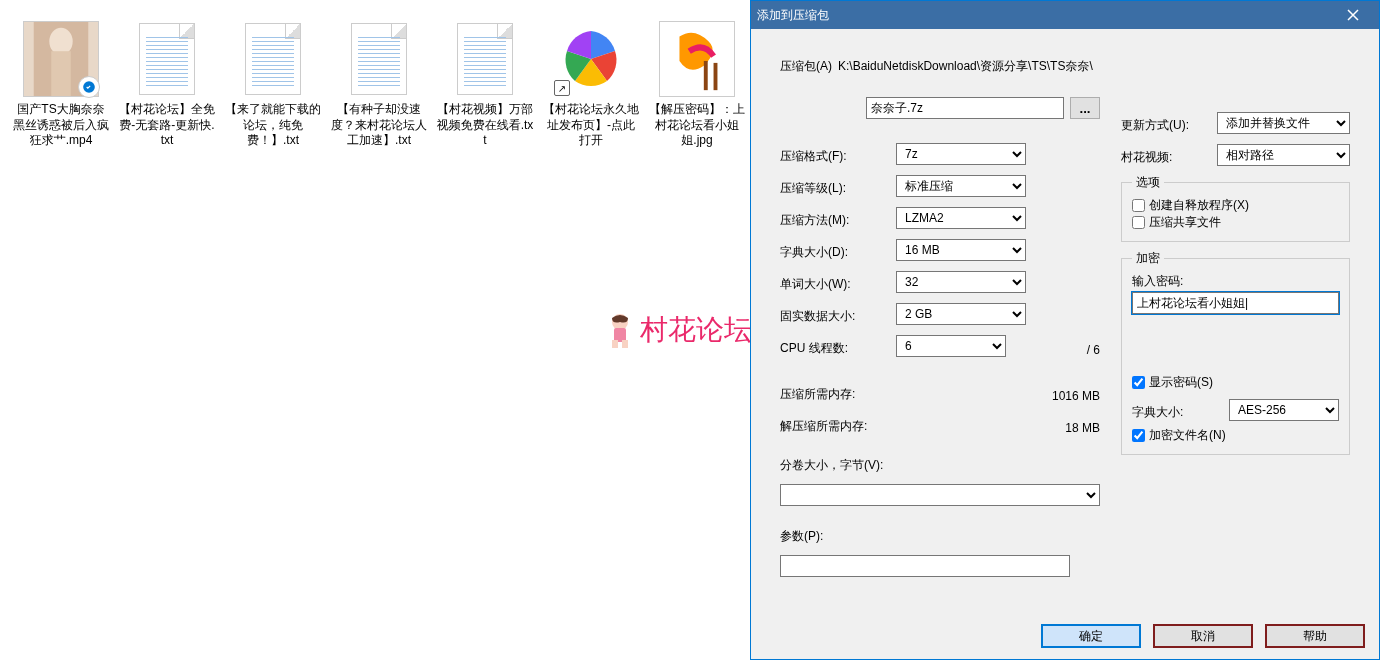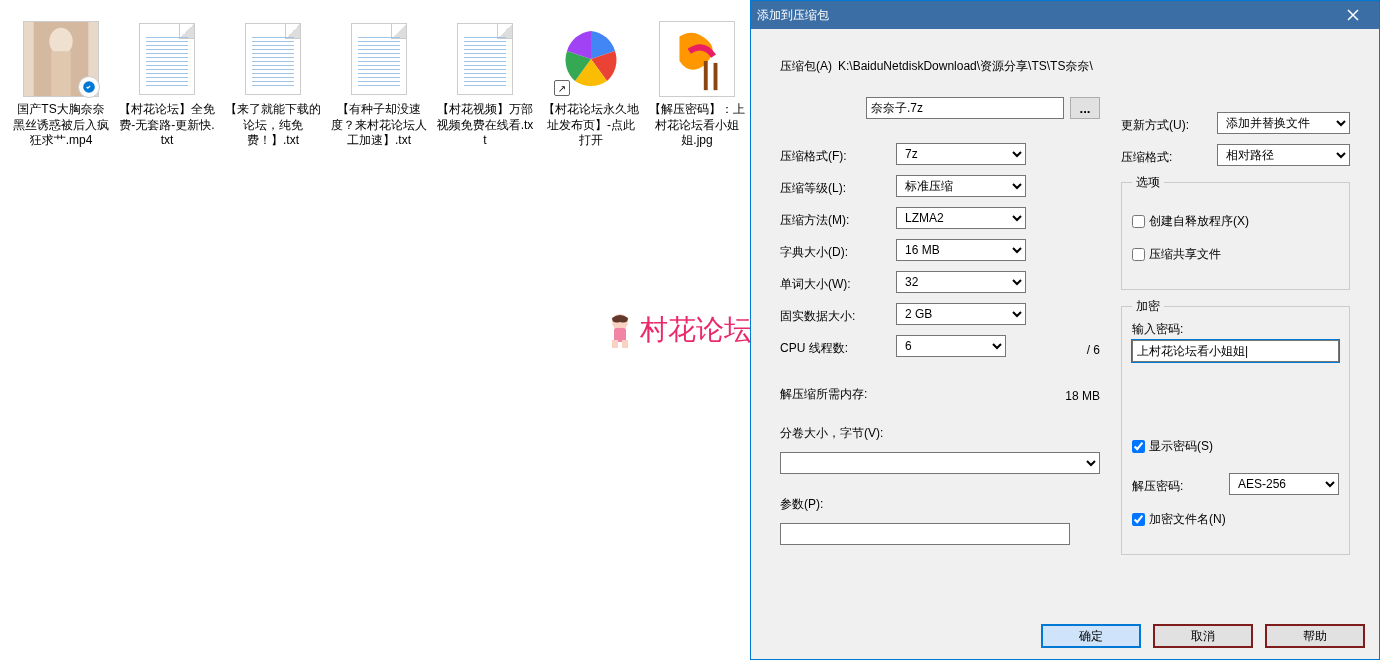--- a/index.html
+++ b/index.html
@@ -39,21 +39,21 @@
 .sel-110 { width: 110px; }
 .full-input { flex: 1; }
 .path-row { display: flex; align-items: flex-start; gap: 6px; }
 .path-col { flex: 1; }
 .path-label { margin-bottom: 12px; display: block; }
 .path-input { width: 100%; }
 .browse-btn { width: 30px; height: 22px; border: 1px solid #adadad; background: #e1e1e1; cursor: pointer; font-weight: bold; }
 
 fieldset { border: 1px solid #ccc; padding: 6px 10px 10px; }
 legend { font-size: 12px; padding: 0 4px; }
-.chk-row { display: flex; align-items: center; gap: 4px; margin: 16px 0; }
+.chk-row { display: flex; align-items: center; gap: 4px; margin: 0 0; }
 .chk-row input { margin: 0; }
 
 .dialog-footer { height: 46px; display: flex; align-items: center; justify-content: flex-end; gap: 12px; padding: 0 14px; border-top: 0; }
 .dlg-btn { width: 100px; height: 24px; border: 2px solid #7f1d1d; background: #e1e1e1; font-size: 12px; cursor: pointer; }
 .dlg-btn.primary { background: #cfe4fa; border-color: #0078d4; }
 
 .pwd-input { width: 100%; border: 1px solid #0078d4; outline: 1px solid #0078d4; }
 .spacer-col { min-height: 20px; }
 </style>
 </head>
@@ -200,20 +200,24 @@
           <select class="sel-130"><option>2 GB</option></select>
         </div>
       <div class="row">
           <label>CPU 线程数:</label>
           <select class="sel-110"><option>6</option></select>
           <span class="val-right">/ 6</span>
         </div>
 
       <div style="height:6px"></div>
       <div class="row">
+          <label>压缩所需内存:</label>
+          <span class="val-right">1016 MB</span>
+        </div>
+      <div class="row">
           <label>解压缩所需内存:</label>
           <span class="val-right">18 MB</span>
         </div>
 
       <div style="height:6px"></div>
       <div><label>分卷大小，字节(V):</label></div>
       <div class="row">
           <select class="full-input" style="width:290px"><option></option></select>
         </div>
 
@@ -224,21 +228,21 @@
         </div>
     </div>
 
     <div class="right-col">
       <div style="height:44px"></div>
       <div class="row">
           <label style="width:90px">更新方式(U):</label>
           <select style="flex:1"><option>添加并替换文件</option></select>
         </div>
       <div class="row">
-          <label style="width:90px">压缩格式:</label>
+          <label style="width:90px">村花视频:</label>
           <select style="flex:1"><option>相对路径</option></select>
         </div>
 
       <fieldset>
         <legend>选项</legend>
         <div class="chk-row">
             <input type="checkbox" style="">
             <span>创建自释放程序(X)</span>
           </div>
         <div class="chk-row">
@@ -250,21 +254,21 @@
       <fieldset style="flex:0 0 auto;">
         <legend>加密</legend>
         <div style="margin-bottom:2px">输入密码:</div>
         <input type="text" class="pwd-input" value="上村花论坛看小姐姐|" style="">
         <div class="spacer-col" style="height:60px"></div>
         <div class="chk-row">
             <input type="checkbox" checked="" style="">
             <span>显示密码(S)</span>
           </div>
         <div class="row" style="margin:6px 0">
-            <label style="width:90px">解压密码:</label>
+            <label style="width:90px">字典大小:</label>
             <select style="width:110px;margin-left:auto"><option>AES-256</option></select>
           </div>
         <div class="chk-row">
             <input type="checkbox" checked="" style="">
             <span>加密文件名(N)</span>
           </div>
       </fieldset>
     </div>
   </div>
 

